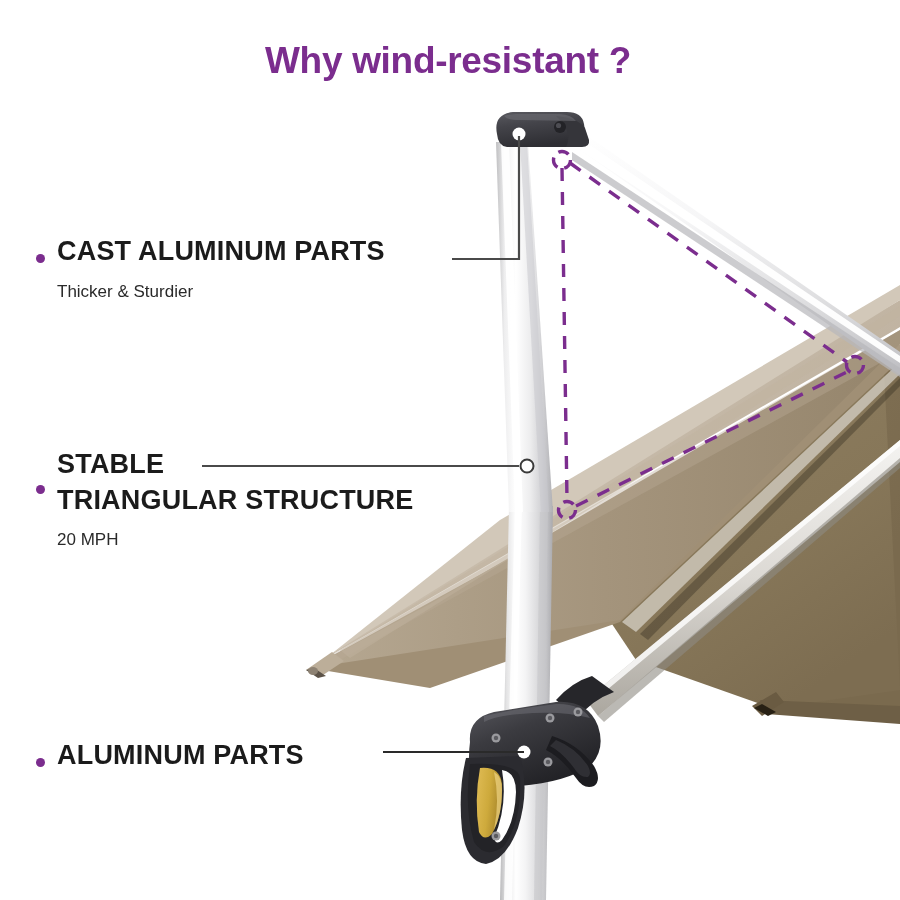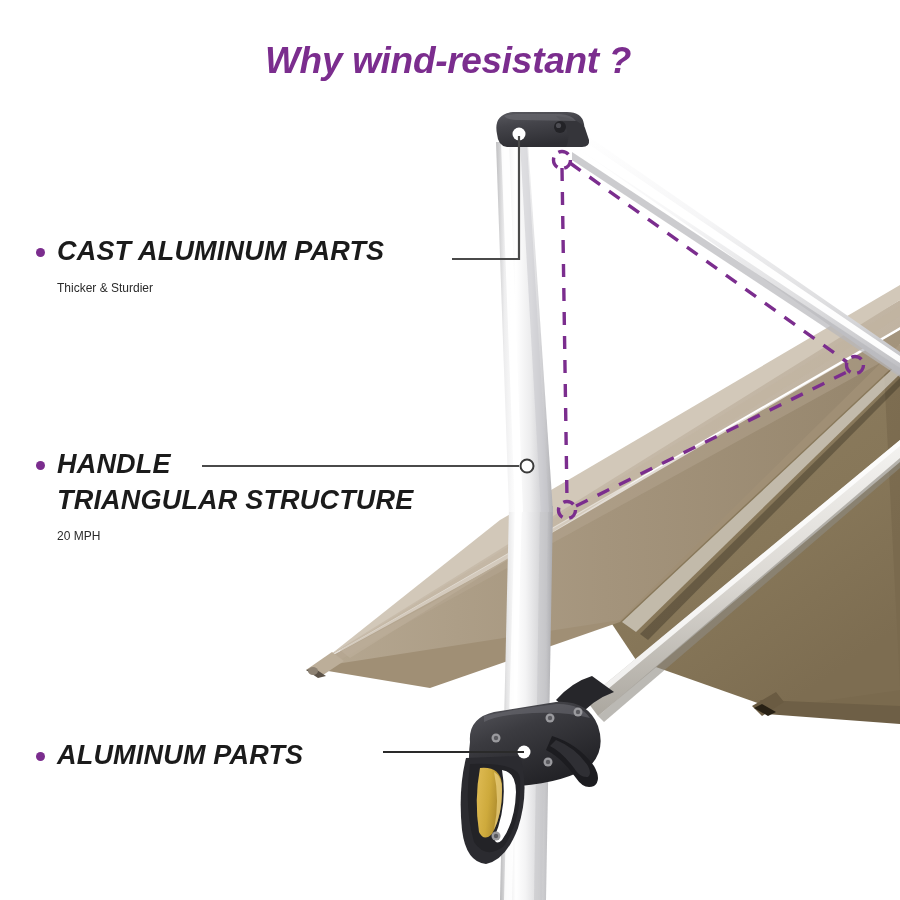--- a/index.html
+++ b/index.html
@@ -24,63 +24,61 @@
     position: absolute;
     left: 0;
     top: 40px;
     width: 896px;
     text-align: center;
     font-size: 37px;
     font-weight: bold;
     letter-spacing: -0.3px;
     color: #7B2D8E;
     white-space: nowrap;
-    font-style: italic;
   }
 
   
   .product-layer {
     position: absolute;
     left: 0;
     top: 0;
     width: 900px;
     height: 900px;
   }
   .product-layer svg {
     display: block;
   }
 
   
   .callout {
     position: absolute;
   }
   .callout-head {
     display: flex;
-    align-items: flex-start;
+    align-items: center;
     white-space: nowrap;
-    font-style: italic;
   }
   .bullet-dot {
     width: 9px;
     height: 9px;
     border-radius: 50%;
     background: #7B2D8E;
     margin-top: 14px;
     margin-right: 12px;
     flex: 0 0 auto;
   }
   .callout-title {
     font-size: 27px;
     font-weight: bold;
     color: #1b1b1b;
     line-height: 1.32;
     letter-spacing: 0.2px;
   }
   .callout-sub {
-    font-size: 12px;
+    font-size: 17px;
     color: #2a2a2a;
     line-height: 1.3;
     margin-top: 11px;
     margin-left: 21px;
     white-space: nowrap;
   }
 
   .callout-1 { left: 36px; top: 234px; }
   .callout-2 { left: 36px; top: 447px; }
   .callout-3 { left: 36px; top: 738px; }
@@ -307,21 +305,21 @@
       <span class="bullet-dot"></span>
       <span class="callout-title">CAST ALUMINUM PARTS</span>
     </div>
     <div class="callout-sub">Thicker &amp; Sturdier</div>
   </div>
 
   <div class="callout callout-2">
     <div class="callout-head">
       <span class="bullet-dot"></span>
       <span class="callout-title">
-        <span style="display:block">HANDLE</span>
+        <span style="display:block">STABLE</span>
         <span style="display:block">TRIANGULAR STRUCTURE</span>
       </span>
     </div>
     <div class="callout-sub">20 MPH</div>
   </div>
 
   <div class="callout callout-3">
     <div class="callout-head">
       <span class="bullet-dot"></span>
       <span class="callout-title">ALUMINUM PARTS</span>

